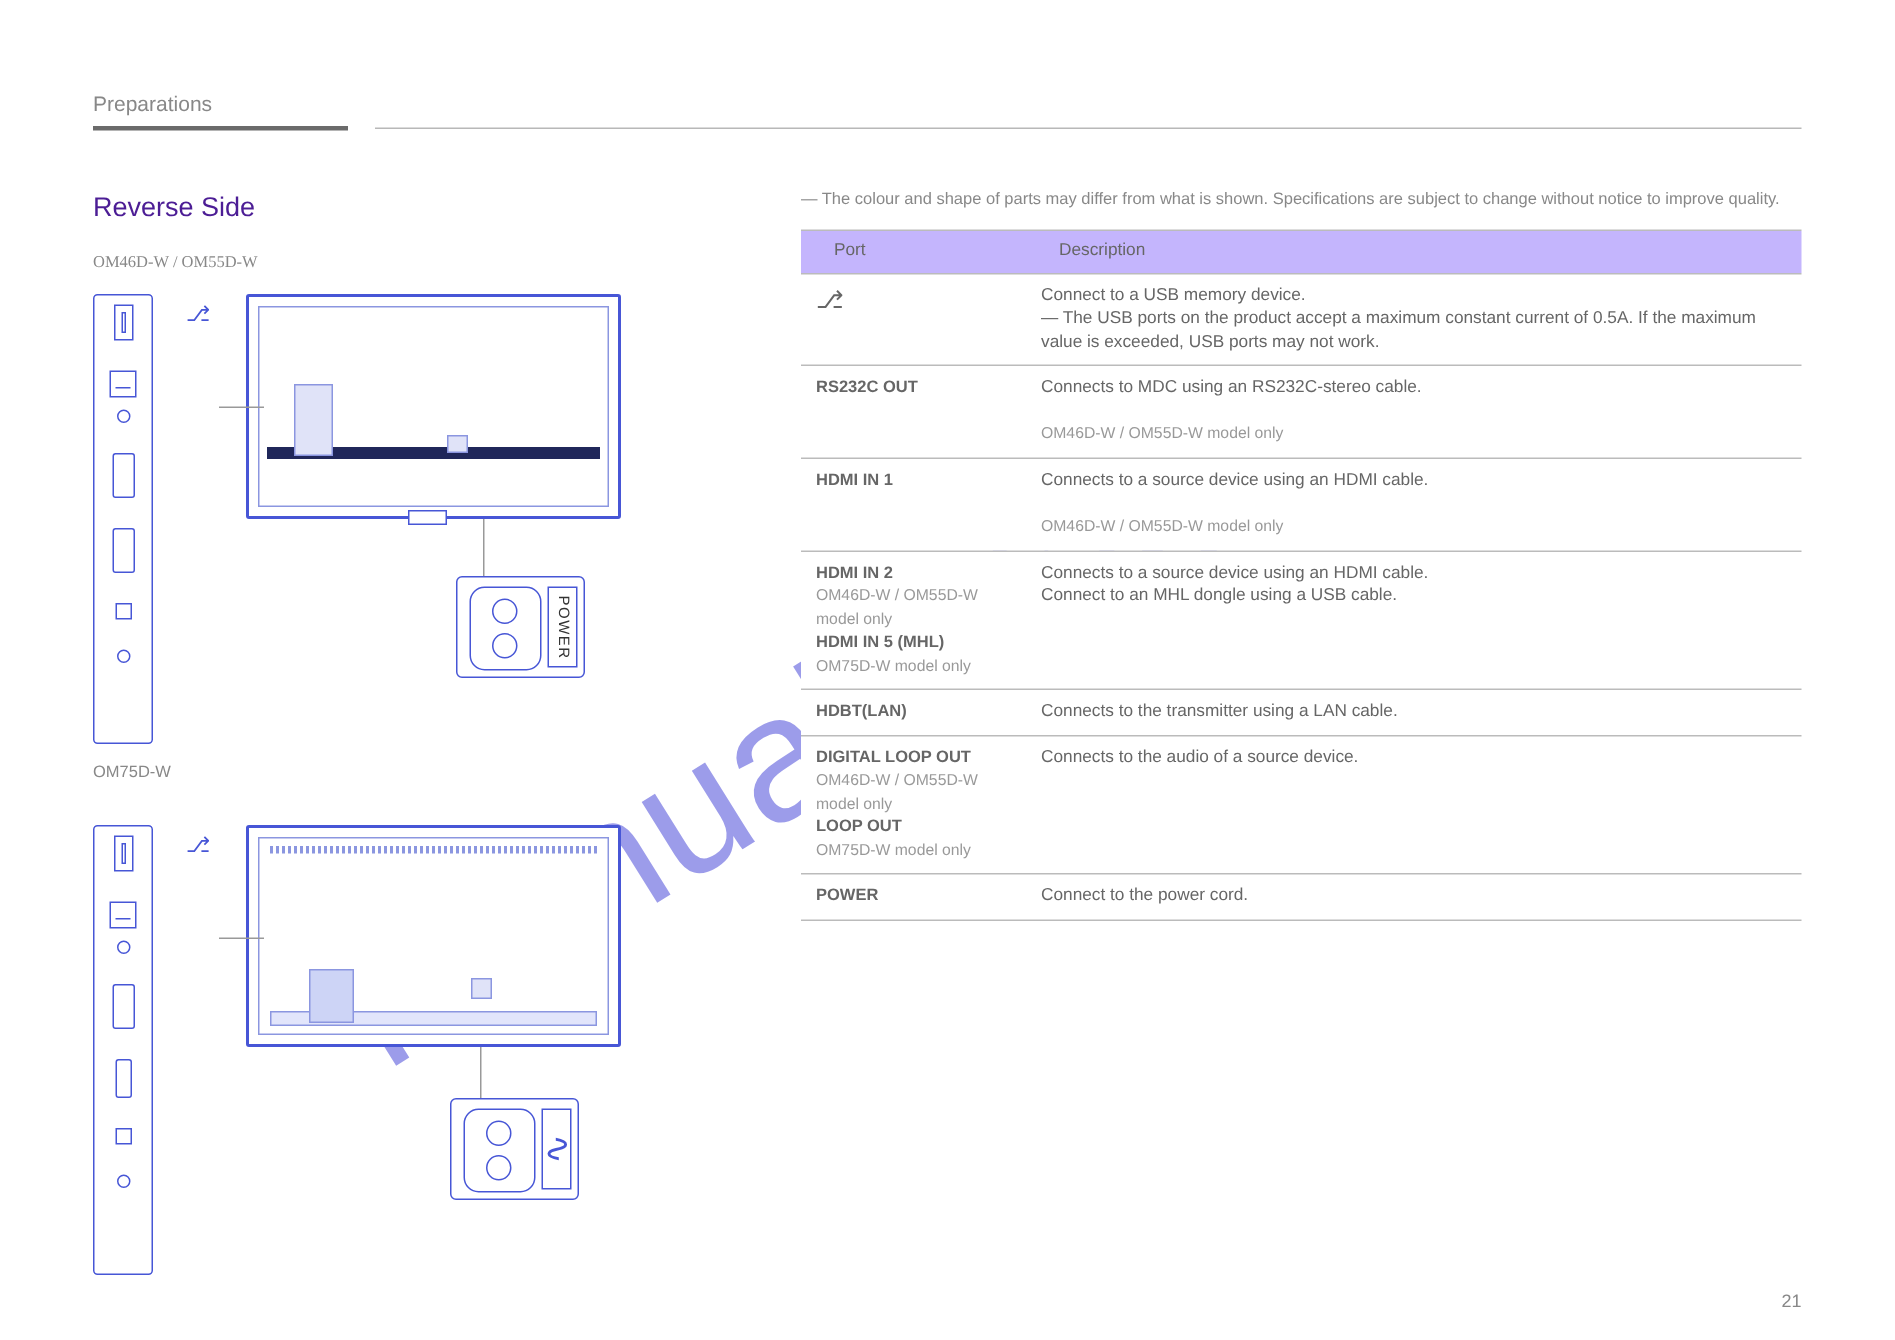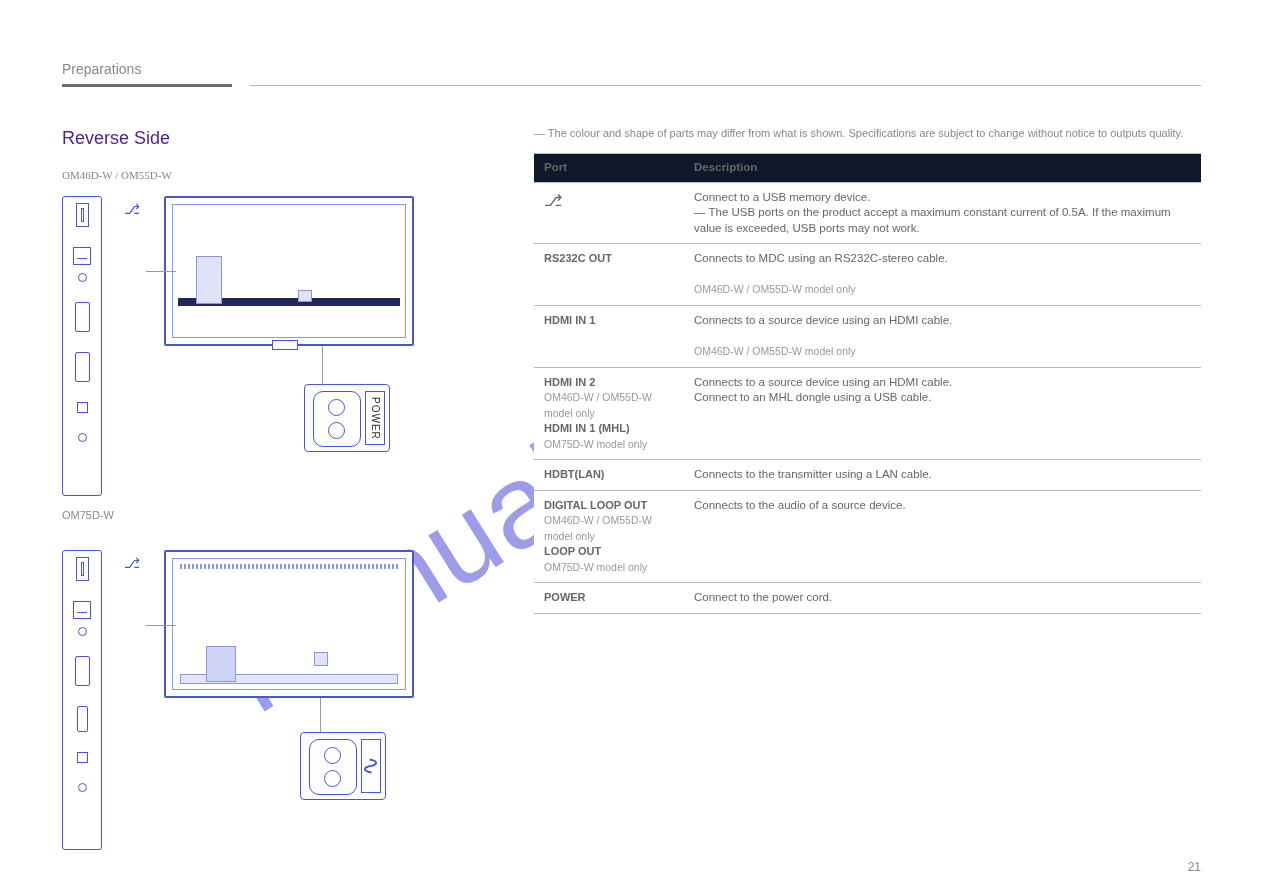--- a/index.html
+++ b/index.html
@@ -46,21 +46,21 @@
   .powerplug .h2 { left:14px; top:30px; }
   .powerlabel { position:absolute; right:4px; top:6px; bottom:6px; width:20px; border:1.2px solid #4756d6; writing-mode: vertical-rl; text-orientation: mixed; font-size:10px; display:flex; align-items:center; justify-content:center; color:#333; letter-spacing:1px; }
   .tilde { font-size:24px; color:#4756d6; display:flex; align-items:center; justify-content:center; height:100%; }
   .lead { position:absolute; width:1px; background:#999; }
 
   
   .rightcol { position: absolute; left: 534px; right: 62px; top: 126px; }
   .caution { font-size: 11px; color: #888; margin-bottom: 12px; line-height: 1.4; }
 
   table.ports { width: 100%; border-collapse: collapse; font-size: 11.5px; color: #666; }
-  table.ports th { background: #0f172a; text-align: left; font-weight: bold; padding: 6px 10px; border-top:1px solid #bbb; border-bottom:1px solid #bbb; color:#666; }
+  table.ports th { background: #c4b5fd; text-align: left; font-weight: normal; padding: 6px 22px; border-top:1px solid #bbb; border-bottom:1px solid #bbb; color:#666; }
   table.ports td { padding: 7px 10px; border-bottom: 1px solid #bbb; vertical-align: top; background:#fff; }
   table.ports td:first-child { width: 150px; }
   .pname { font-family: Arial; font-weight: bold; font-size: 11px; color:#666; }
   .sub { font-size:10.5px; color:#999; }
   .usb-glyph { font-size:16px; }
 
   .pagenum { position:absolute; right:62px; bottom:18px; font-size:12px; color:#888; }
 </style>
 </head>
 <body>
@@ -141,21 +141,21 @@
           <div class="h h2"></div>
         </div>
       <div class="powerlabel" style="border:1.2px solid #4756d6;">
           <div class="tilde">∿</div>
         </div>
     </div>
   </div>
 </div>
 
 <div class="rightcol">
-  <div class="caution">― <span>The colour and shape of parts may differ from what is shown. Specifications are subject to change without notice to outputs quality.</span></div>
+  <div class="caution">― <span>The colour and shape of parts may differ from what is shown. Specifications are subject to change without notice to improve quality.</span></div>
   <table class="ports">
     <thead>
       <tr>
         <th>Port</th>
         <th>Description</th>
       </tr>
     </thead>
     <tbody id="ports-tbody">
         <tr>
           <td><span class="usb-glyph">⎇</span></td>
@@ -163,21 +163,21 @@
         </tr>
         <tr>
           <td><span class="pname">RS232C OUT</span></td>
           <td>Connects to MDC using an RS232C-stereo cable.<br>&nbsp;<br><span class="sub">OM46D-W / OM55D-W model only</span></td>
         </tr>
         <tr>
           <td><span class="pname">HDMI IN 1</span></td>
           <td>Connects to a source device using an HDMI cable.<br>&nbsp;<br><span class="sub">OM46D-W / OM55D-W model only</span></td>
         </tr>
         <tr>
-          <td><span class="pname">HDMI IN 2</span><br><span class="sub">OM46D-W / OM55D-W model only</span><br><span class="pname">HDMI IN 1 (MHL)</span><br><span class="sub">OM75D-W model only</span></td>
+          <td><span class="pname">HDMI IN 2</span><br><span class="sub">OM46D-W / OM55D-W model only</span><br><span class="pname">HDMI IN 5 (MHL)</span><br><span class="sub">OM75D-W model only</span></td>
           <td>Connects to a source device using an HDMI cable.<br>Connect to an MHL dongle using a USB cable.</td>
         </tr>
         <tr>
           <td><span class="pname">HDBT(LAN)</span></td>
           <td>Connects to the transmitter using a LAN cable.</td>
         </tr>
         <tr>
           <td><span class="pname">DIGITAL LOOP OUT</span><br><span class="sub">OM46D-W / OM55D-W model only</span><br><span class="pname">LOOP OUT</span><br><span class="sub">OM75D-W model only</span></td>
           <td>Connects to the audio of a source device.</td>
         </tr>

